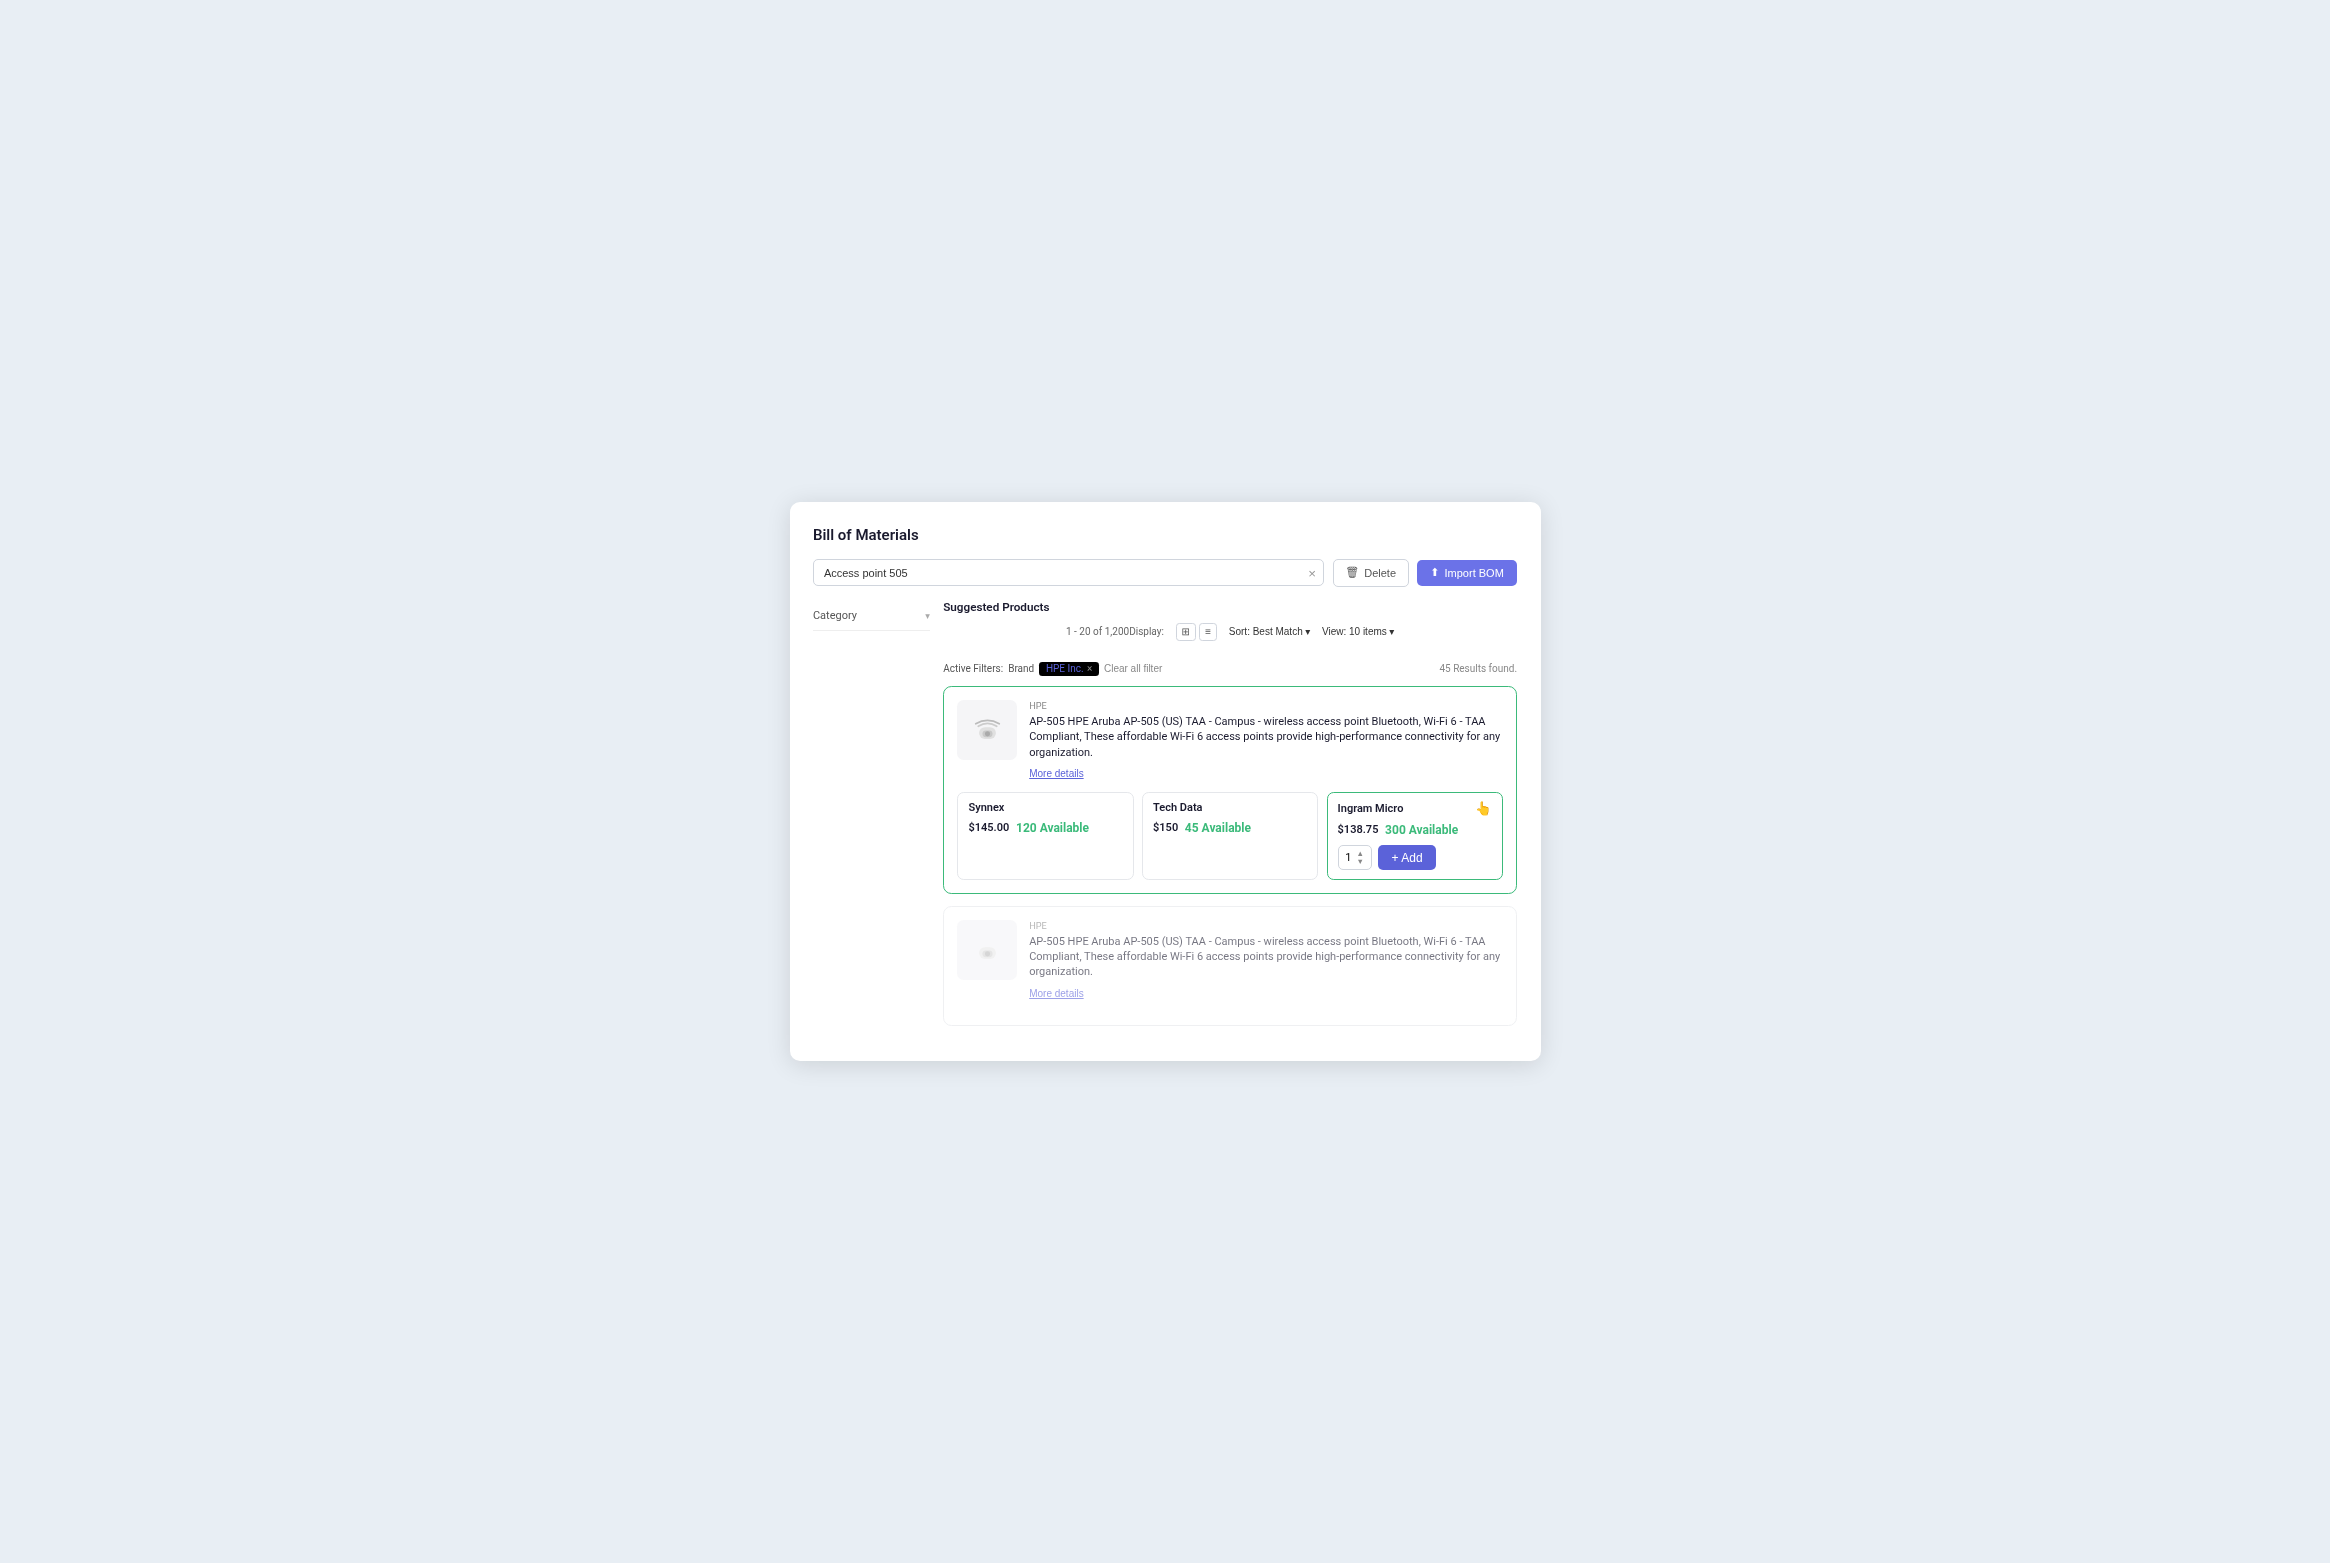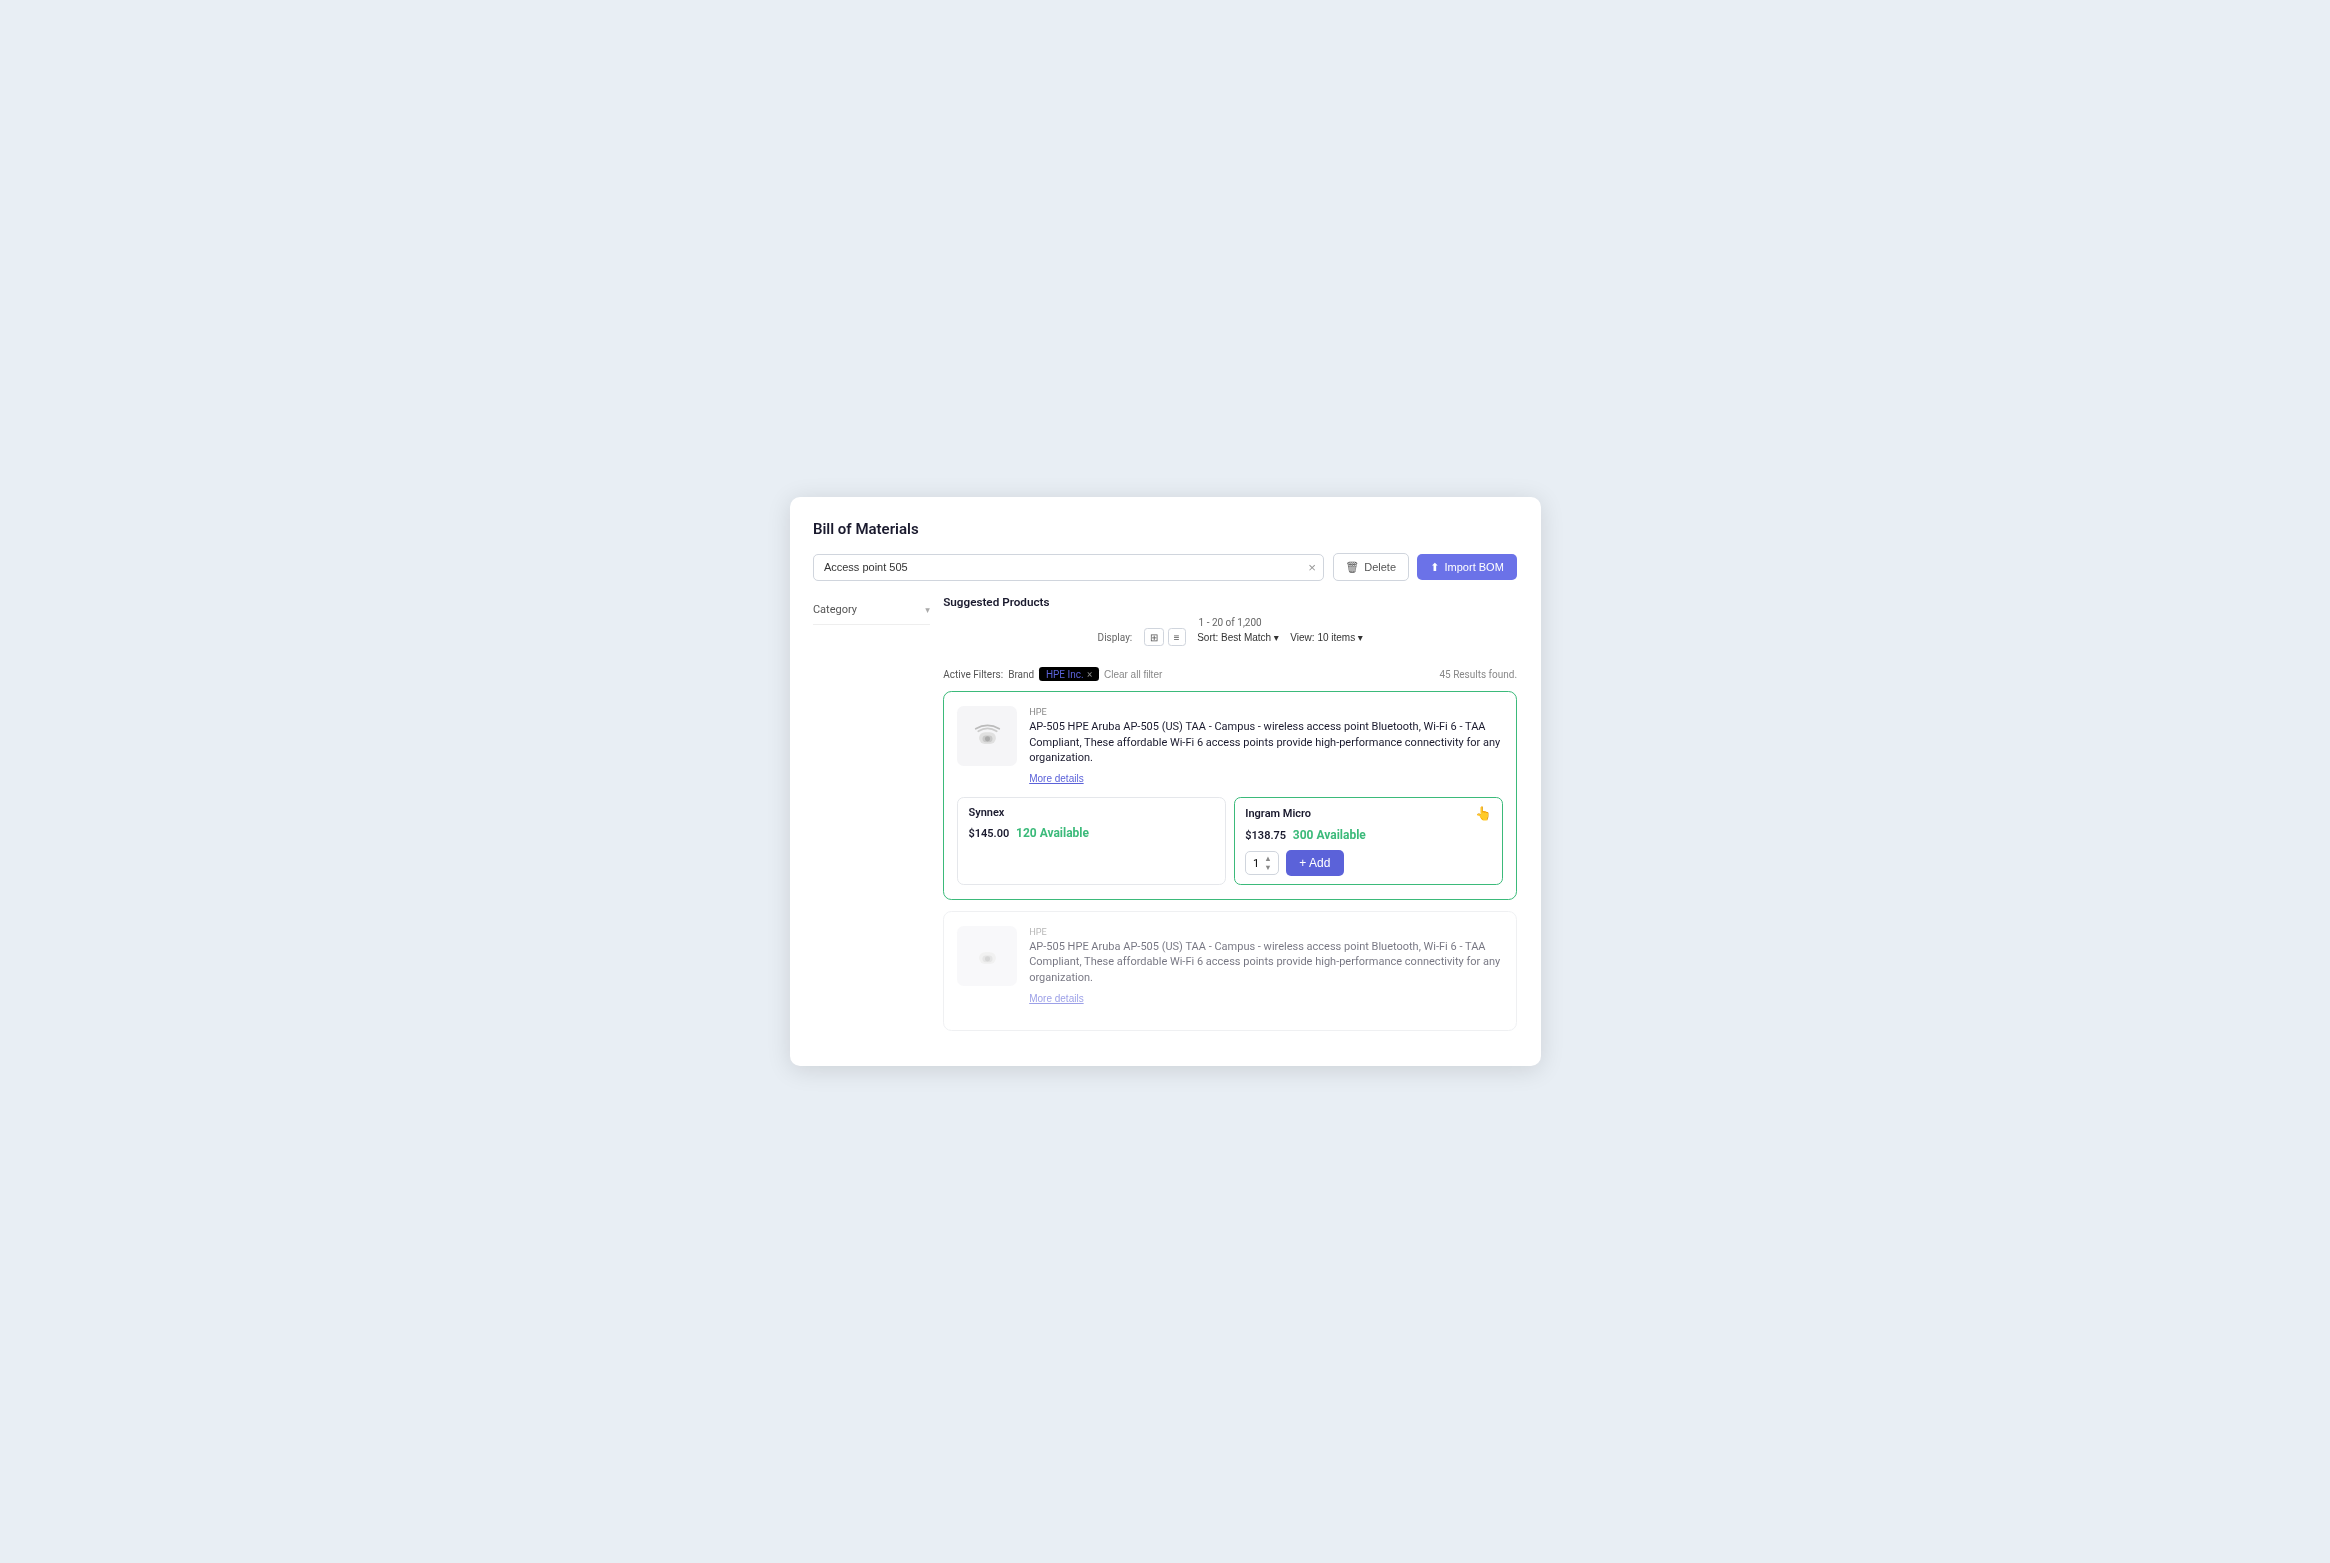--- a/index.html
+++ b/index.html
@@ -120,21 +120,20 @@
       font-weight: 600;
       color: #1a1a2e;
       margin-bottom: 8.3px;
     }
 
     .results-bar {
       display: flex;
       align-items: center;
       justify-content: center;
       margin-bottom: 21px;
-      flex-direction: column;
     }
 
     .results-count {
       font-size: 10px;
       color: #666;
     }
 
     .controls-right {
       display: flex;
       align-items: center;
@@ -462,20 +461,29 @@
           <div class="distributor-col">
             <div class="distributor-name">
               <span>Synnex</span>
             </div>
             <div class="distributor-pricing">
               <span class="price">$145.00</span>
               <span class="availability">120 Available</span>
             </div>
           </div>
 
+          <div class="distributor-col">
+            <div class="distributor-name">
+              <span>Tech Data</span>
+            </div>
+            <div class="distributor-pricing">
+              <span class="price">$150</span>
+              <span class="availability">45 Available</span>
+            </div>
+          </div>
 
           <div class="distributor-col highlighted">
             <div class="distributor-name">
               <span>Ingram Micro</span>
               <span style="font-size:13.3px;">👆</span>
             </div>
             <div class="distributor-pricing">
               <span class="price">$138.75</span>
               <span class="availability">300 Available</span>
             </div>

